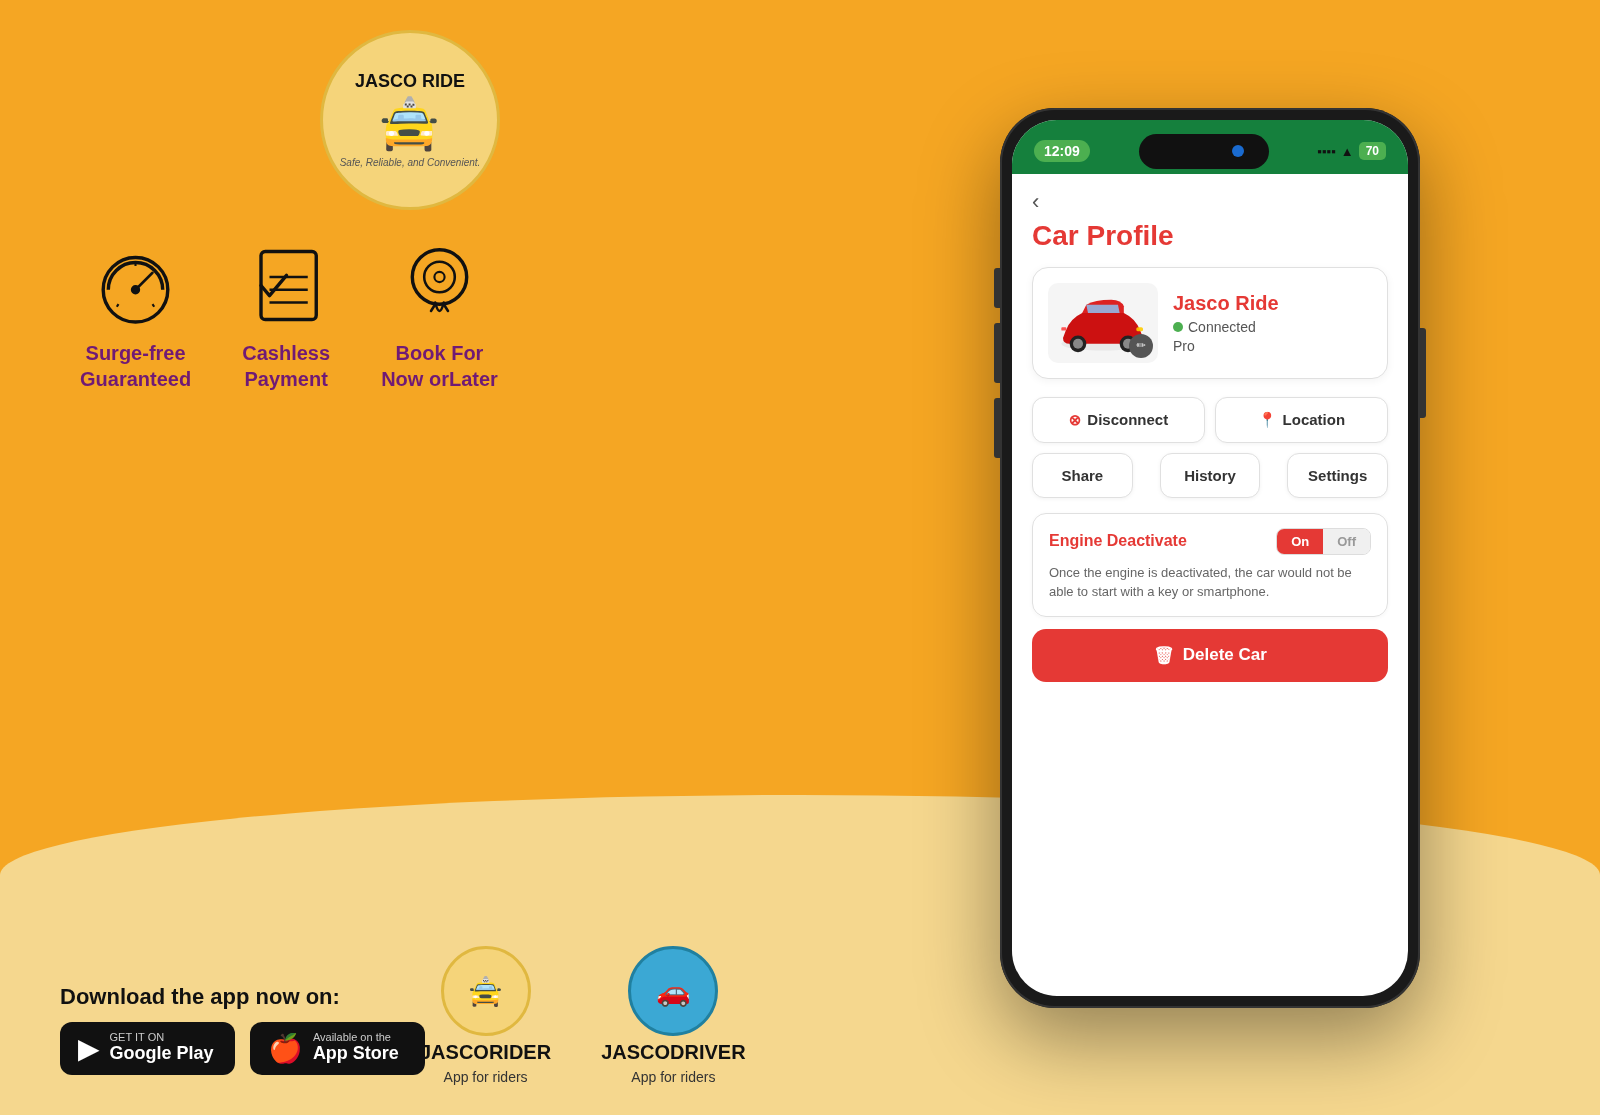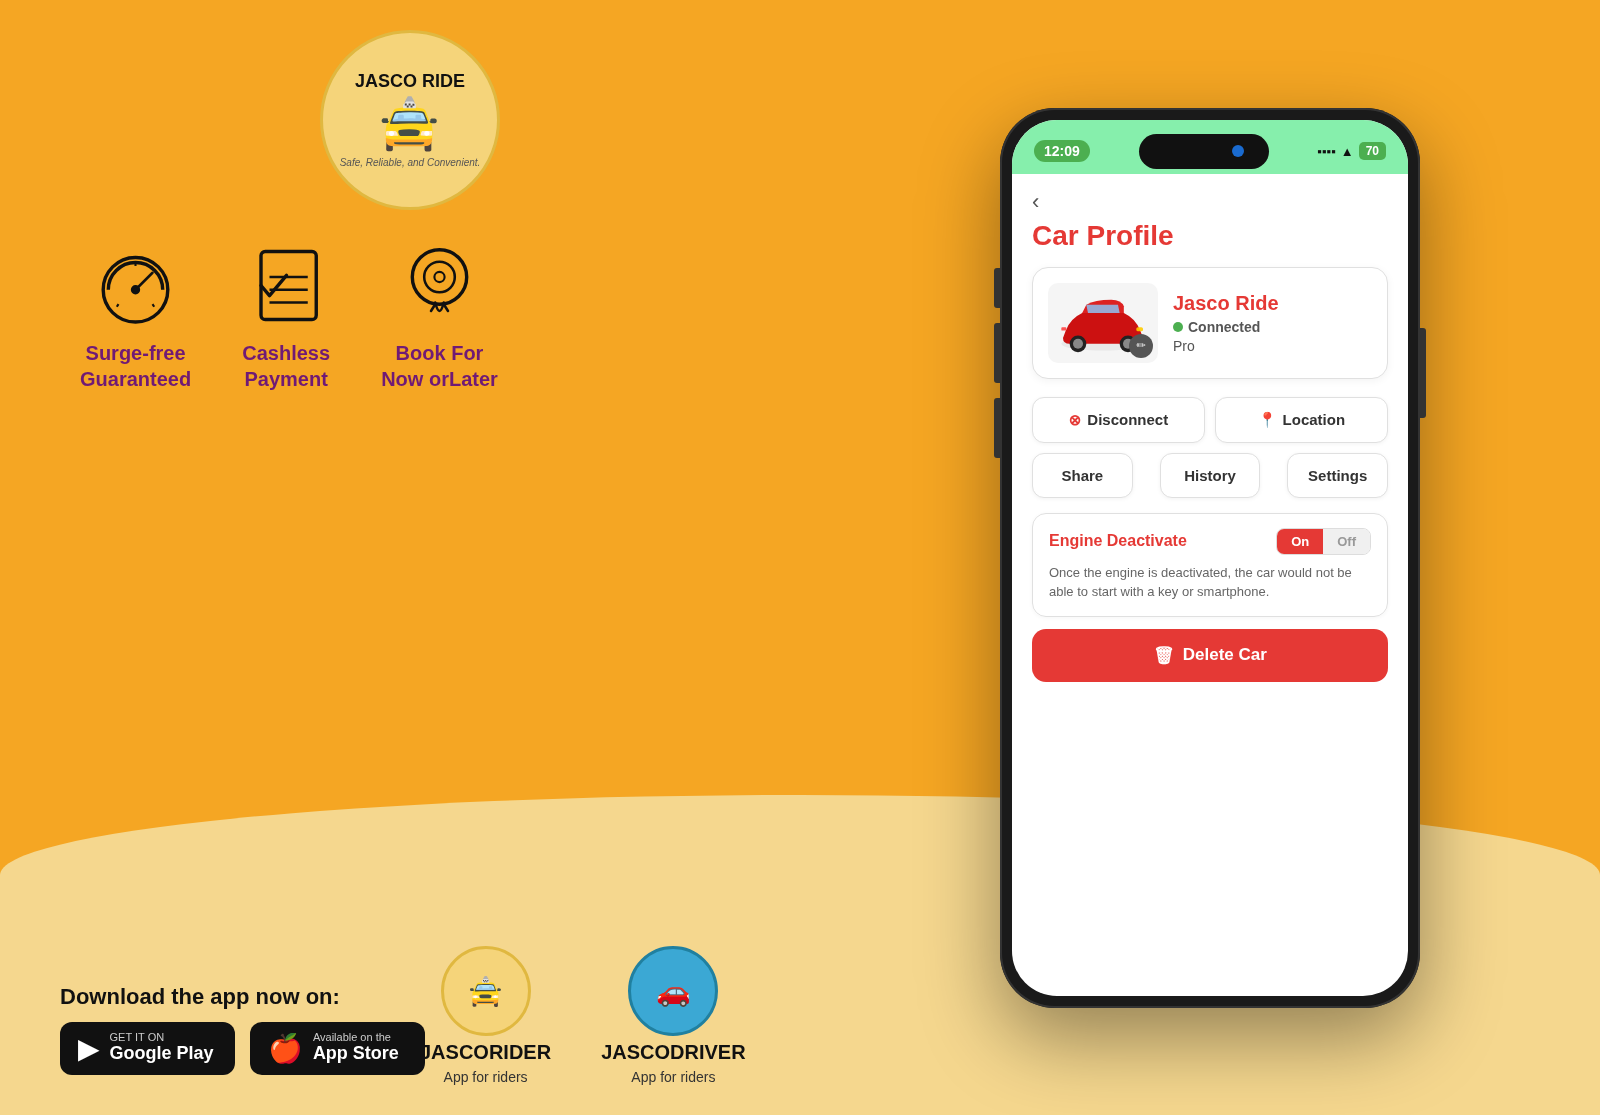--- a/index.html
+++ b/index.html
@@ -286,21 +286,21 @@
       overflow: hidden;
       position: relative;
     }
 
     
     .status-bar {
       display: flex;
       justify-content: space-between;
       align-items: center;
       padding: 14px 22px 5px;
-      background: #86efac;
+      background: #15803d;
     }
     .status-time-bg {
       background: #4CAF50;
       color: #fff;
       padding: 3px 10px;
       border-radius: 20px;
       font-size: 14px;
       font-weight: 700;
     }
     .status-icons {
@@ -409,21 +409,20 @@
       color: #E53935;
       margin-bottom: 4px;
     }
     .car-status {
       display: flex;
       align-items: center;
       gap: 5px;
       font-size: 14px;
       color: #555;
       margin-bottom: 3px;
-      font-weight: bold;
     }
     .status-dot {
       width: 10px;
       height: 10px;
       background: #4CAF50;
       border-radius: 50%;
     }
     .car-tier {
       font-size: 14px;
       color: #555;

